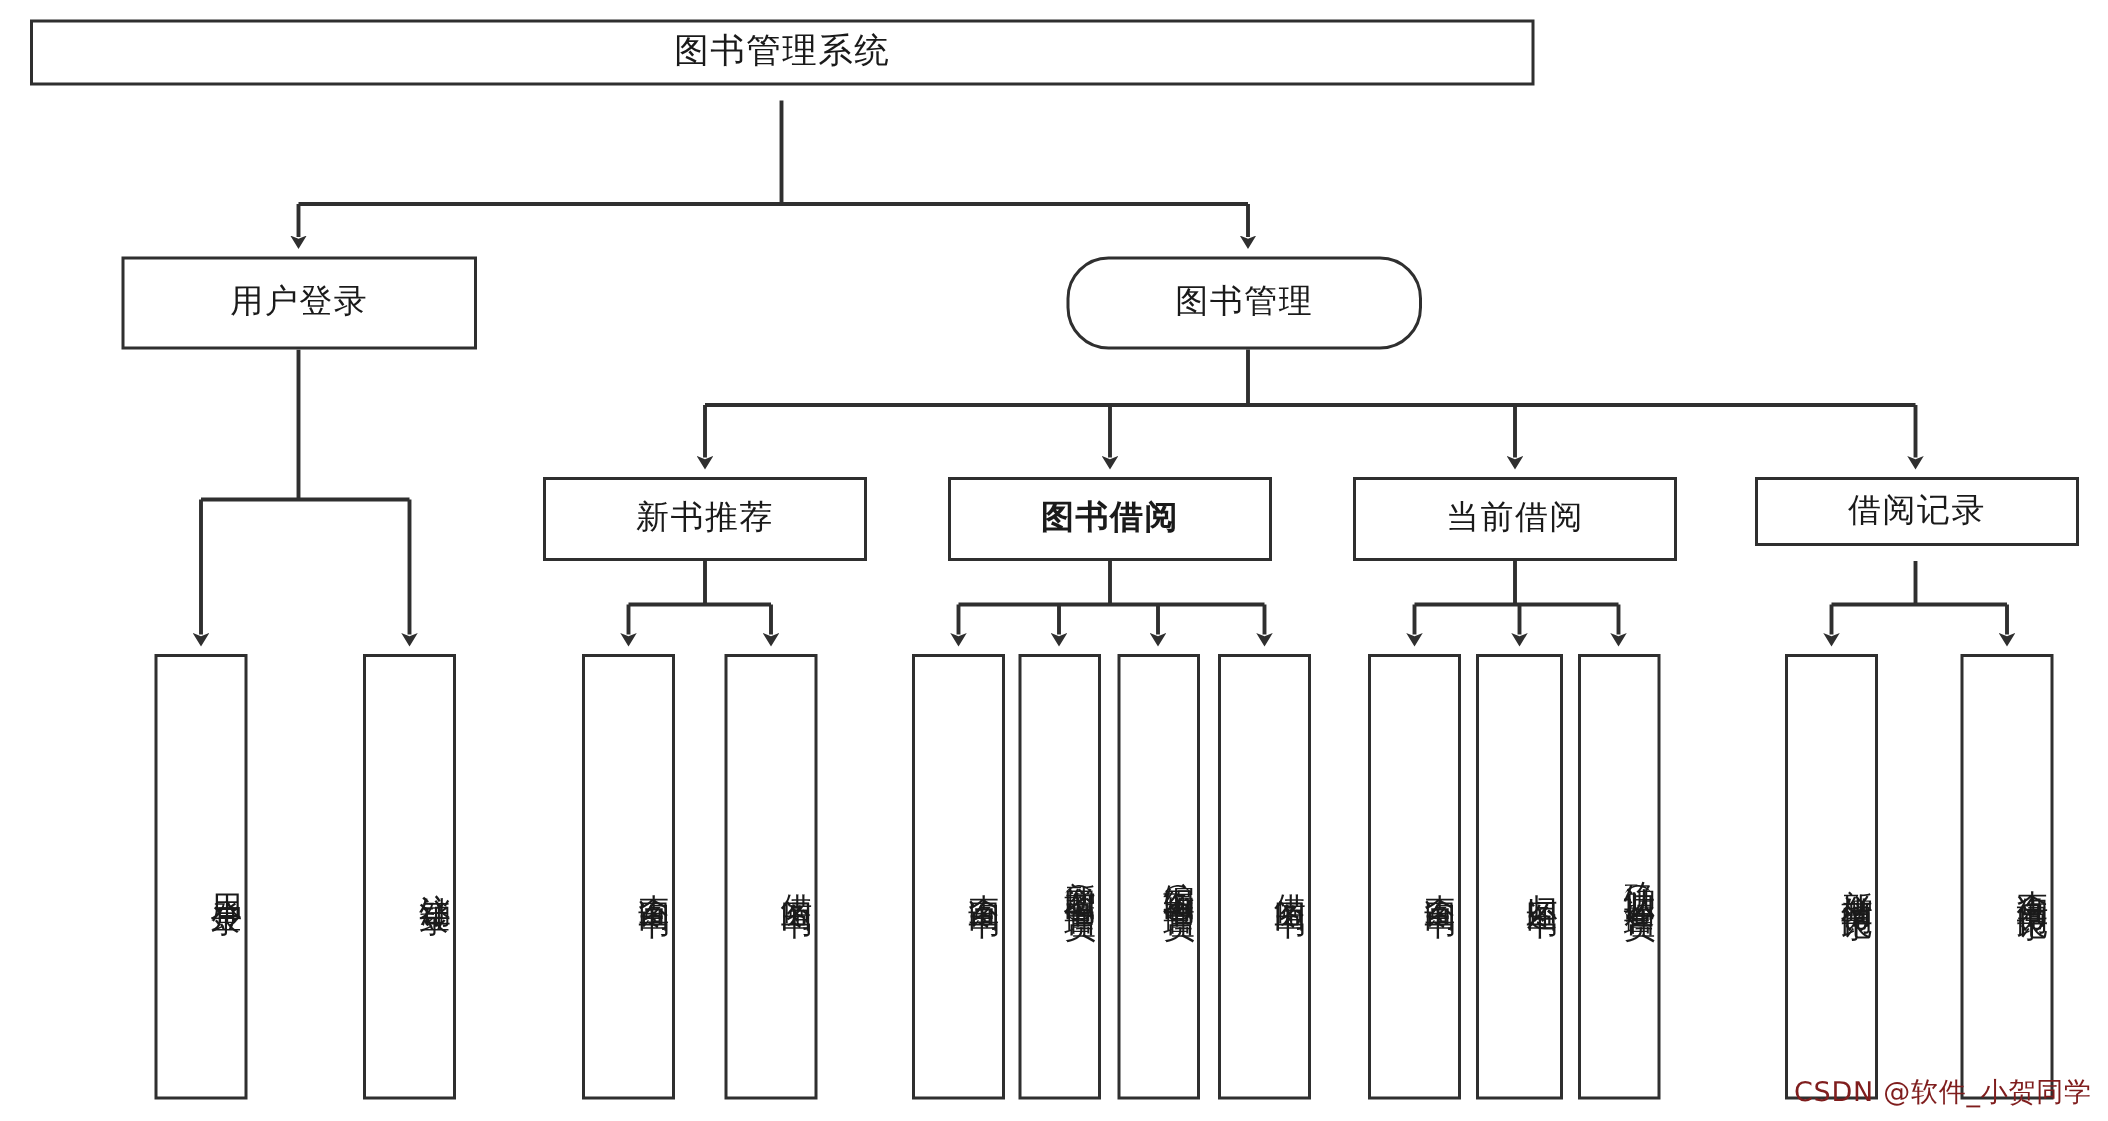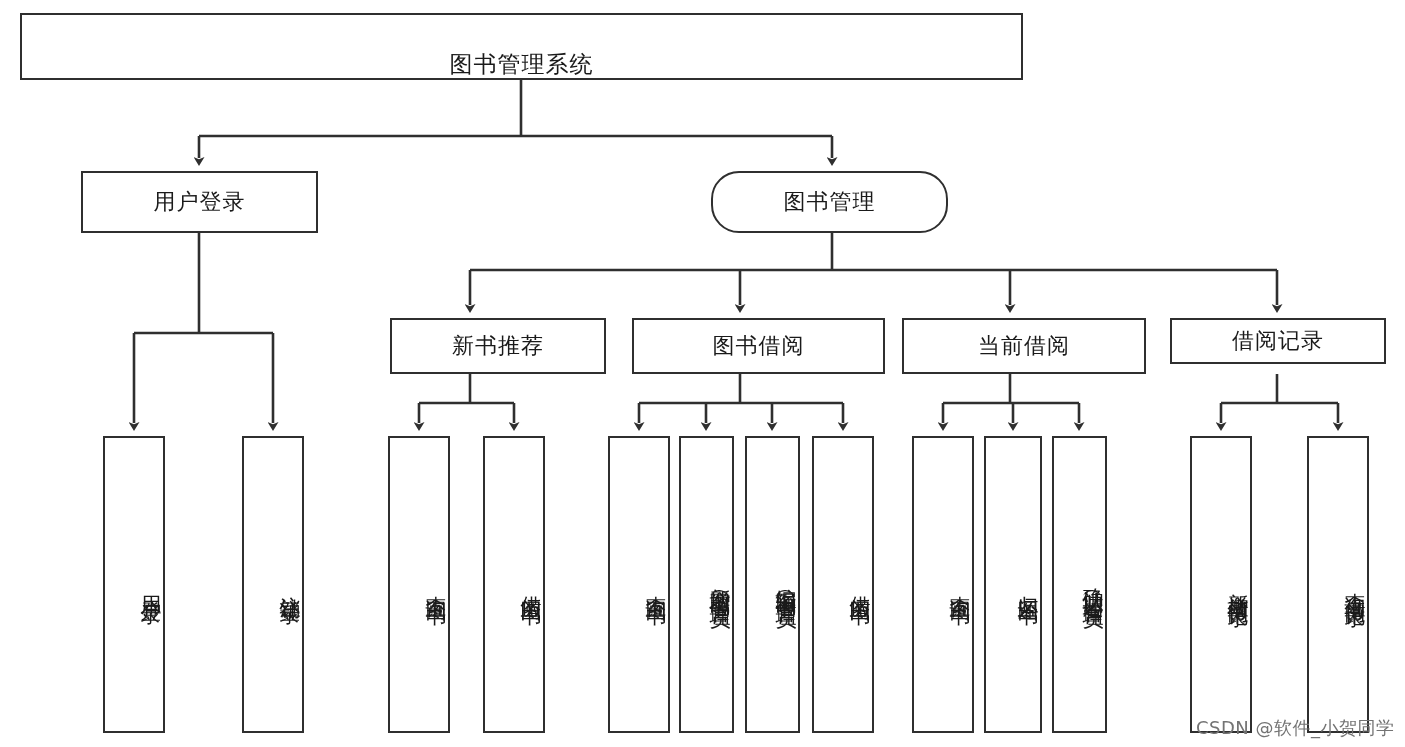--- a/index.html
+++ b/index.html
@@ -48,21 +48,21 @@
     padding-top: 6px;
     padding-bottom: 6px;
     align-items: flex-start;
     justify-content: center;
   }
   .node.root {
     font-size: 23px;
   }
   .watermark {
     position: absolute;
-    color: #737373;
+    color: #7f1d1d;
     font-size: 18px;
     letter-spacing: 0.5px;
     white-space: nowrap;
     user-select: none;
   }
 </style>
 </head>
 <body>
 
 <div id="canvas">
@@ -112,36 +112,36 @@
       <path d="M1079,403 L1079,423" marker-end="url(#arrow)"></path>
 
       <path d="M1277,374 L1277,403"></path>
       <path d="M1221,403 L1338,403"></path>
       <path d="M1221,403 L1221,423" marker-end="url(#arrow)"></path>
       <path d="M1338,403 L1338,423" marker-end="url(#arrow)"></path>
     </g>
   </svg>
 
   <div id="nodes-layer">
-      <div class="node horiz root" style="left: 20px; top: 13px; width: 1003px; height: 67px; align-items: flex-end;">
+      <div class="node horiz root" style="left: 20px; top: 13px; width: 1003px; height: 44px;">
         <span>图书管理系统</span>
       </div>
       <div class="node horiz" style="left: 81px; top: 171px; width: 237px; height: 62px;">
         <span>用户登录</span>
       </div>
       <div class="node horiz" style="left: 711px; top: 171px; width: 237px; height: 62px; border-radius: 28px;">
         <span>图书管理</span>
       </div>
-      <div class="node horiz" style="left: 362px; top: 318px; width: 216px; height: 56px; margin-left: 28px;">
+      <div class="node horiz" style="left: 362px; top: 318px; width: 216px; height: 56px;">
         <span>新书推荐</span>
       </div>
-      <div class="node horiz" style="left: 632px; top: 318px; width: 253px; height: 56px;">
+      <div class="node horiz" style="left: 632px; top: 318px; width: 216px; height: 56px; font-weight: bold;">
         <span>图书借阅</span>
       </div>
-      <div class="node horiz" style="left: 902px; top: 318px; width: 244px; height: 56px;">
+      <div class="node horiz" style="left: 902px; top: 318px; width: 216px; height: 56px;">
         <span>当前借阅</span>
       </div>
       <div class="node horiz" style="left: 1170px; top: 318px; width: 216px; height: 46px;">
         <span>借阅记录</span>
       </div>
       <div class="node vert" style="left: 103px; top: 436px; width: 62px; height: 297px;">
         <span>用户登录</span>
       </div>
       <div class="node vert" style="left: 242px; top: 436px; width: 62px; height: 297px;">
         <span>注销登录</span>

